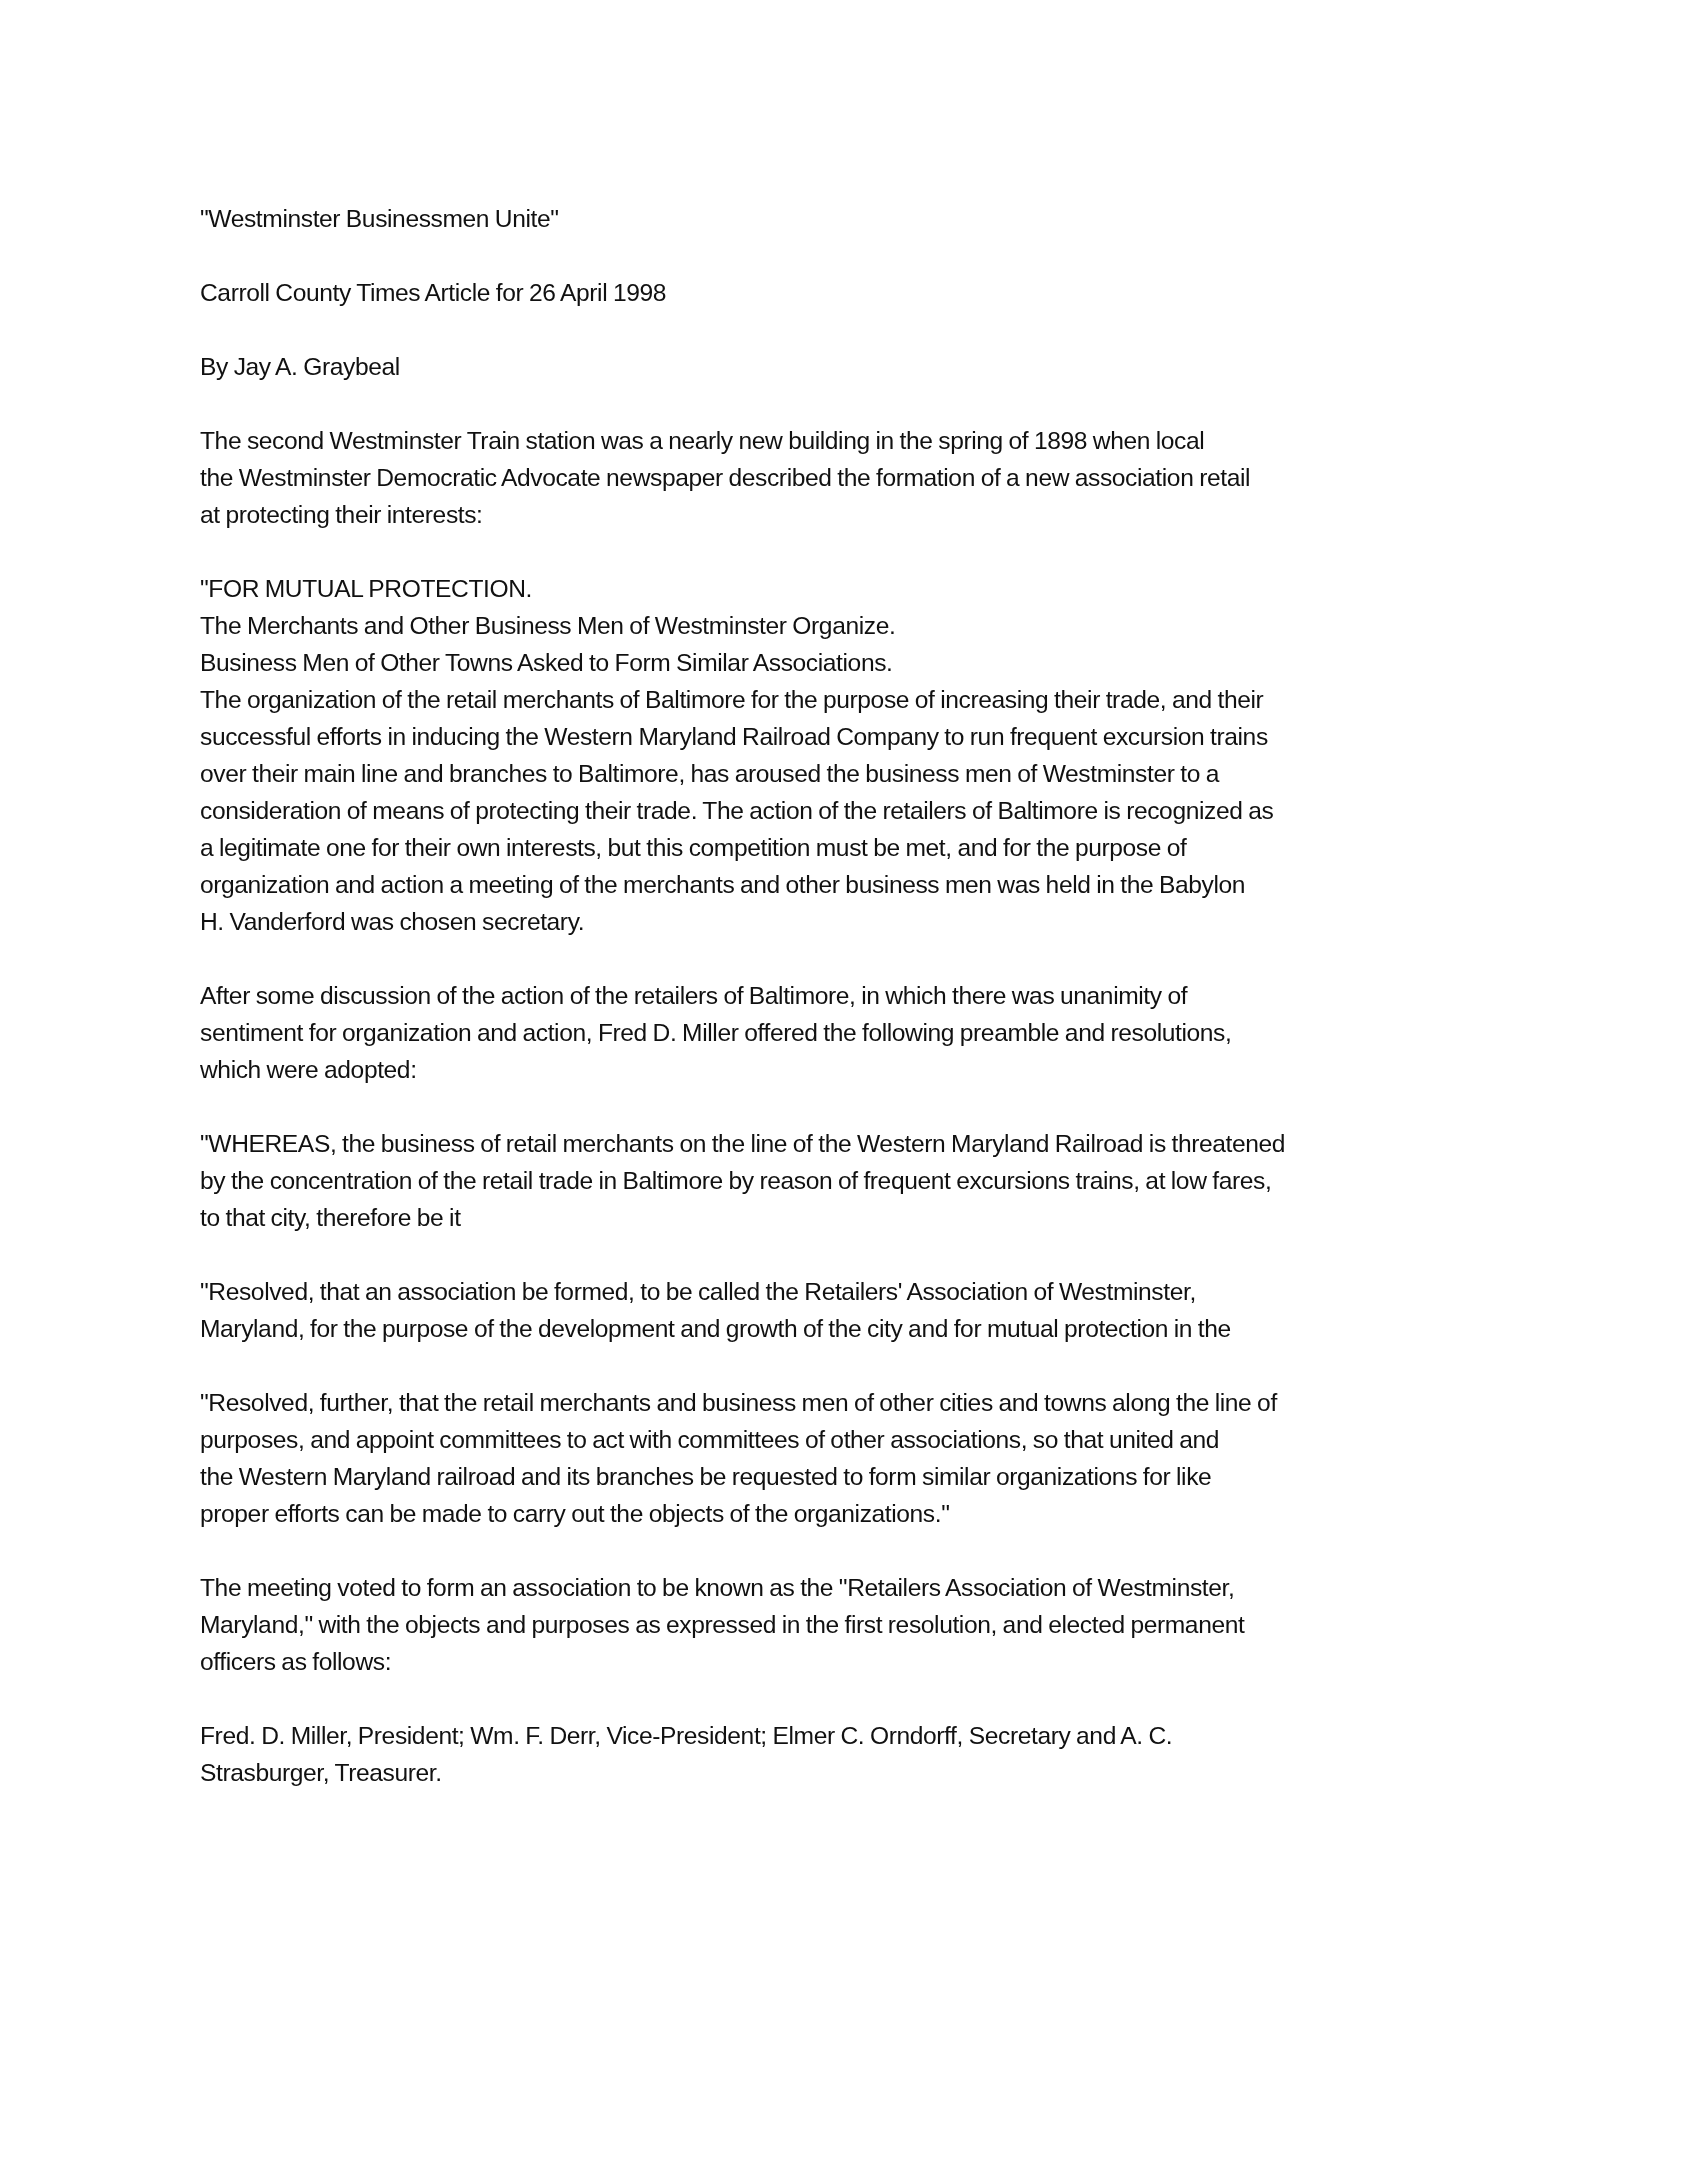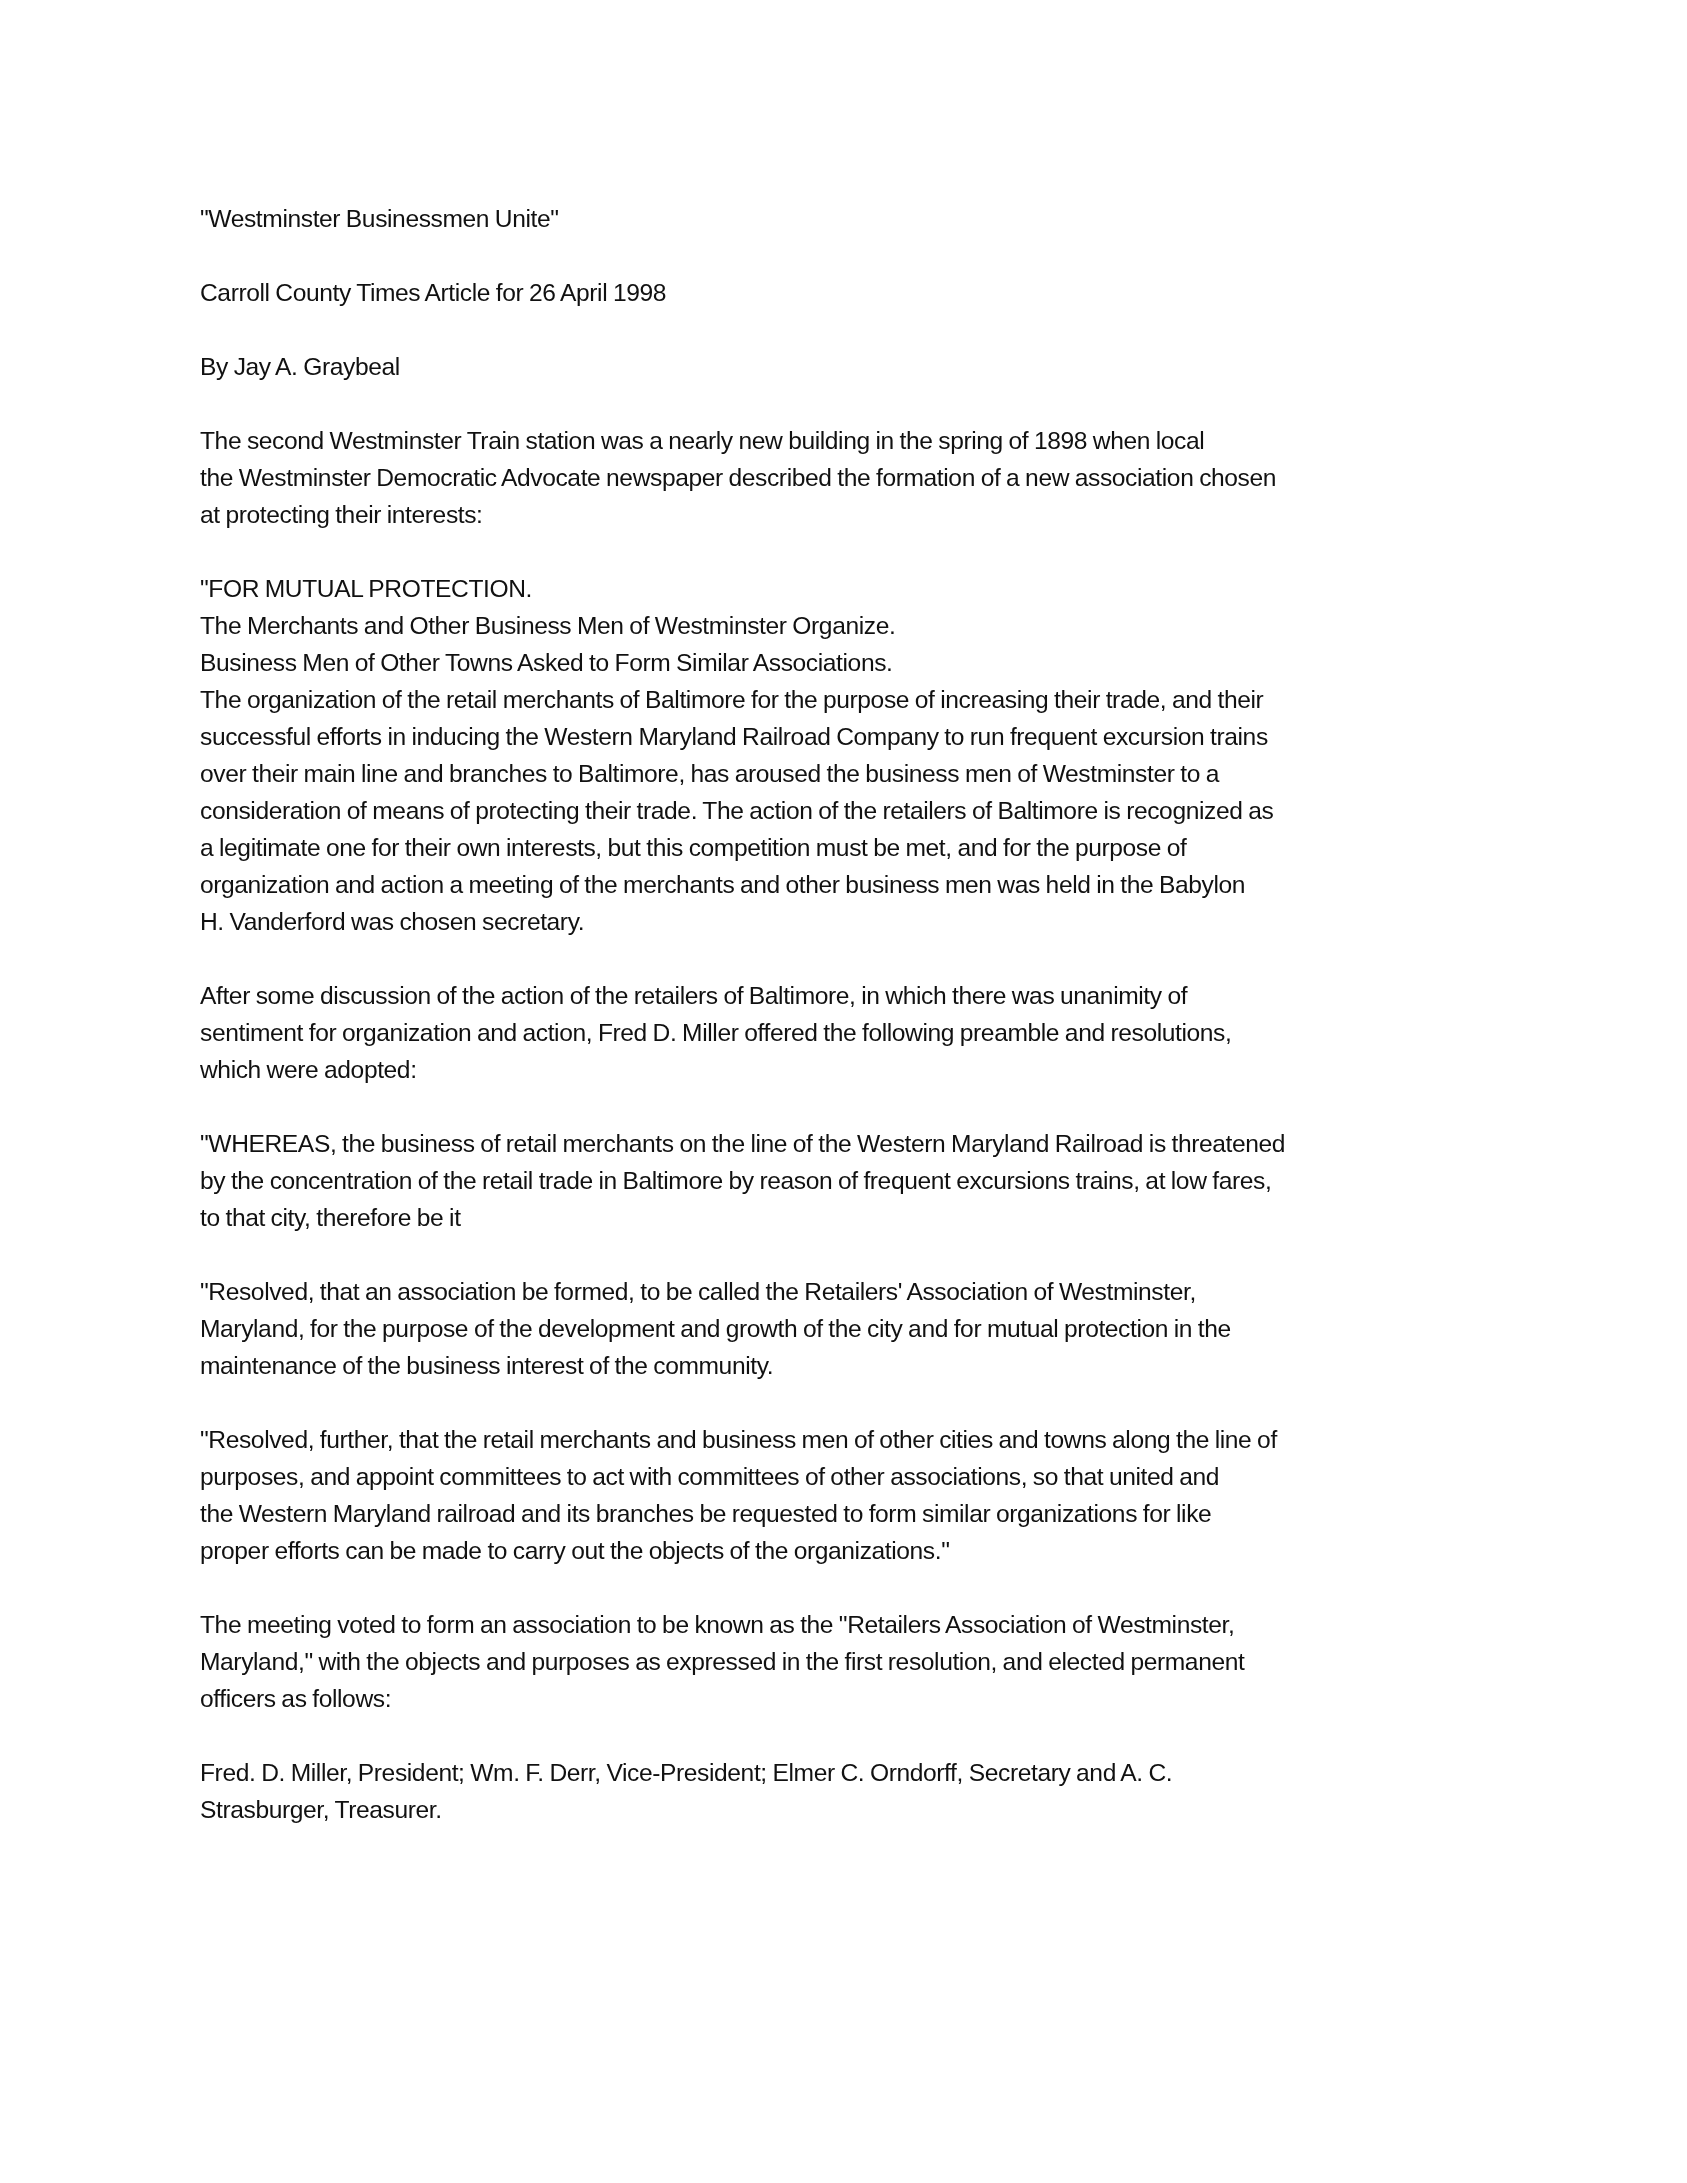--- a/index.html
+++ b/index.html
@@ -56,21 +56,21 @@
     <p class="para">
       <span class="line">Carroll County Times Article for 26 April 1998</span>
     </p>
 
     <p class="para">
       <span class="line">By Jay A. Graybeal</span>
     </p>
 
     <p class="para">
       <span class="line">The second Westminster Train station was a nearly new building in the spring of 1898 when local</span>
-      <span class="line">the Westminster Democratic Advocate newspaper described the formation of a new association chosen</span>
+      <span class="line">the Westminster Democratic Advocate newspaper described the formation of a new association retail</span>
       <span class="line">at protecting their interests:</span>
     </p>
 
     <p class="para">
       <span class="line">"FOR MUTUAL PROTECTION.</span>
       <span class="line">The Merchants and Other Business Men of Westminster Organize.</span>
       <span class="line">Business Men of Other Towns Asked to Form Similar Associations.</span>
       <span class="line">The organization of the retail merchants of Baltimore for the purpose of increasing their trade, and their</span>
       <span class="line">successful efforts in inducing the Western Maryland Railroad Company to run frequent excursion trains</span>
       <span class="line">over their main line and branches to Baltimore, has aroused the business men of Westminster to a</span>
@@ -88,21 +88,20 @@
 
     <p class="para">
       <span class="line">"WHEREAS, the business of retail merchants on the line of the Western Maryland Railroad is threatened</span>
       <span class="line">by the concentration of the retail trade in Baltimore by reason of frequent excursions trains, at low fares,</span>
       <span class="line">to that city, therefore be it</span>
     </p>
 
     <p class="para">
       <span class="line">"Resolved, that an association be formed, to be called the Retailers' Association of Westminster,</span>
       <span class="line">Maryland, for the purpose of the development and growth of the city and for mutual protection in the</span>
-      <span class="line">maintenance of the business interest of the community.</span>
     </p>
 
     <p class="para">
       <span class="line">"Resolved, further, that the retail merchants and business men of other cities and towns along the line of</span>
       <span class="line">purposes, and appoint committees to act with committees of other associations, so that united and</span>
       <span class="line">the Western Maryland railroad and its branches be requested to form similar organizations for like</span>
       <span class="line">proper efforts can be made to carry out the objects of the organizations."</span>
     </p>
 
     <p class="para">

